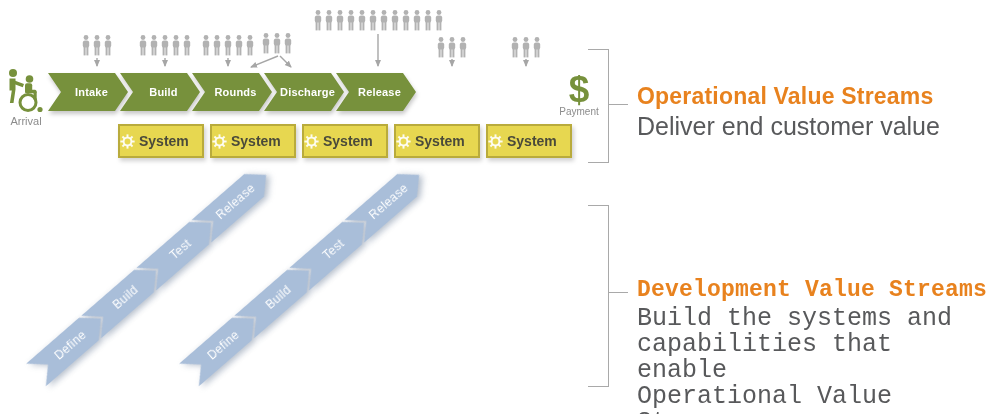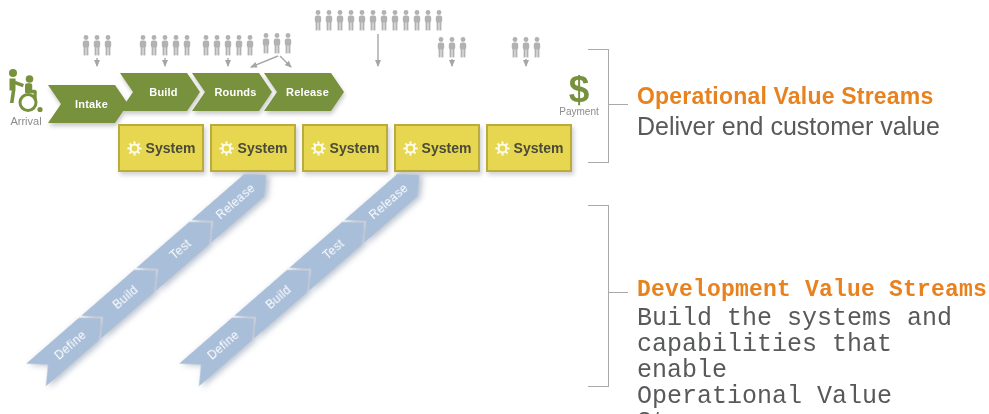--- a/index.html
+++ b/index.html
@@ -11,32 +11,32 @@
   .arrival{position:absolute;left:0;top:68px;width:52px;text-align:center;}
   .end-label{font-size:11px;color:#8c8c8c;margin-top:-2px;}
   .payment{position:absolute;left:556px;top:71px;width:46px;text-align:center;}
   .dollar{font-size:37px;font-weight:bold;color:#77913c;line-height:1;}
   
   .ovs-row{position:absolute;left:48px;top:73px;display:flex;
            filter:drop-shadow(1px 3px 2px rgba(0,0,0,0.22));}
   .ovs-chevron{width:80px;height:38px;background:#77913c;margin-left:-8px;
     clip-path:polygon(0 0,calc(100% - 13px) 0,100% 50%,calc(100% - 13px) 100%,0 100%,13px 50%);
     display:flex;align-items:center;justify-content:center;padding-left:7px;box-sizing:border-box;}
-  .ovs-chevron:first-child{margin-left:0;margin-top:12px;}
+  .ovs-chevron:first-child{margin-left:0;}
   .ovs-chevron span{color:#fff;font-size:11px;font-weight:bold;text-align:center;
     white-space:pre-line;line-height:1.12;letter-spacing:0.2px;}
   
   .people{position:absolute;display:flex;gap:1px;align-items:flex-end;}
   .people svg{display:block;}
   .arrows{position:absolute;left:0;top:0;pointer-events:none;}
   
   .sys-row{position:absolute;left:118px;top:124px;display:flex;gap:6px;
            filter:drop-shadow(2px 3px 2px rgba(0,0,0,0.18));}
-  .sys-box{width:86px;height:48px;background:#e7d750;border:2px solid #b9ab3c;
-    box-sizing:border-box;display:flex;align-items:center;justify-content:center;gap:4px;}
+  .sys-box{width:86px;height:34px;background:#e7d750;border:2px solid #b9ab3c;
+    box-sizing:border-box;display:flex;align-items:center;gap:4px;}
   .sys-box span{font-size:14px;font-weight:bold;color:#4a4a3a;}
   
   .bracket{position:absolute;border:1.6px solid #a9a9a9;border-left:none;}
   .bracket-top{left:588px;top:49px;width:20px;height:112px;}
   .bracket-bottom{left:588px;top:205px;width:20px;height:180px;}
   .tick{position:absolute;width:20px;height:0;border-top:1.6px solid #a9a9a9;}
   .tick-top{left:608px;top:104px;}
   .tick-bottom{left:608px;top:292px;}
   
   .txt{position:absolute;left:637px;}
@@ -411,20 +411,23 @@
 
   <div class="ovs-row">
     <div class="ovs-chevron">
         <span>Intake</span>
       </div>
     <div class="ovs-chevron">
         <span>Build</span>
       </div>
     <div class="ovs-chevron">
         <span>Rounds</span>
+      </div>
+    <div class="ovs-chevron">
+        <span>Discharge</span>
       </div>
     <div class="ovs-chevron">
         <span>Release</span>
       </div>
   </div>
 
   <div class="payment">
     <div class="dollar">$</div>
     <div class="end-label" style="font-size:10px">Payment</div>
   </div>

